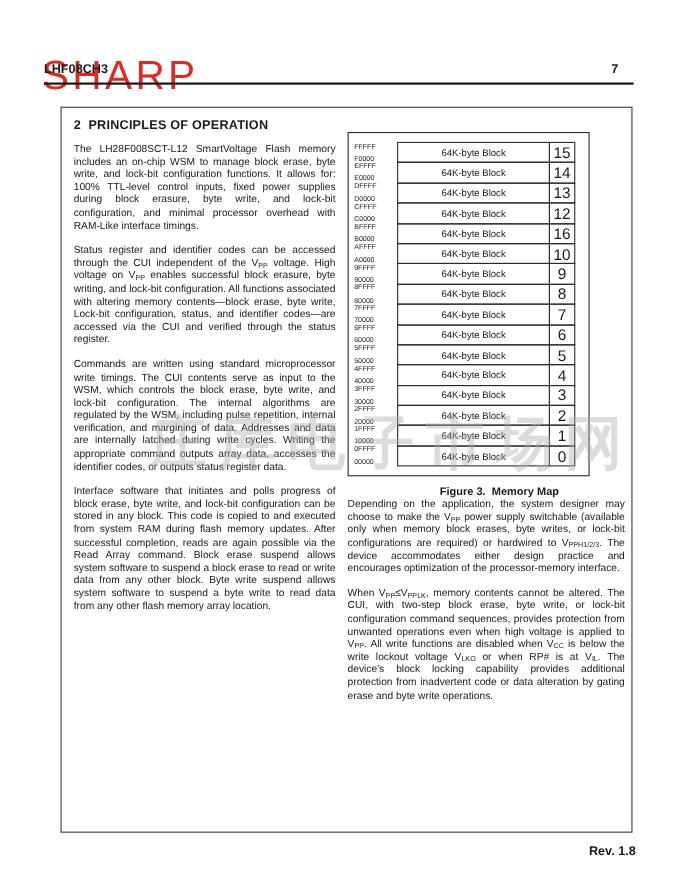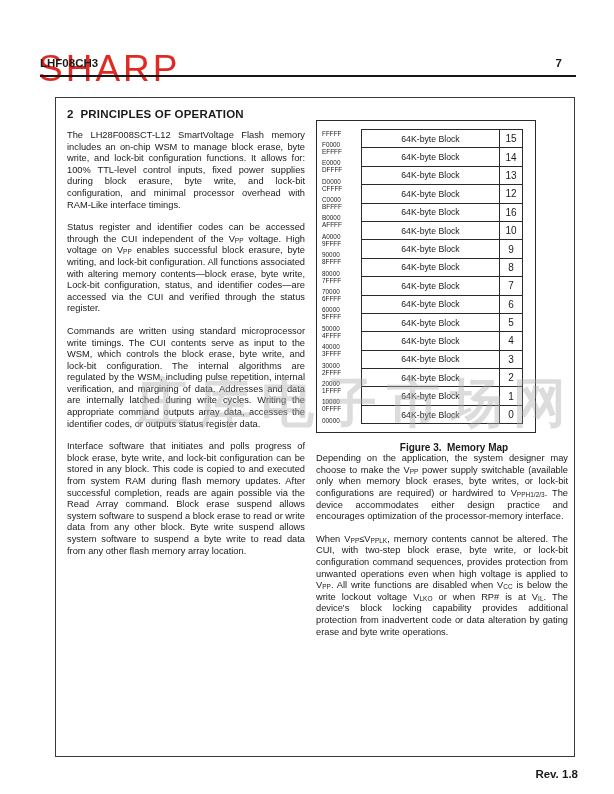--- a/index.html
+++ b/index.html
@@ -55,21 +55,21 @@
   .addr-top { position:absolute; top:.5px; left:3px; }
   .addr-bot { position:absolute; bottom:.5px; left:3px; }
   .blockcell {
     flex:1; border:1px solid #2a2a2a;
     display:flex; align-items:center; justify-content:center;
     font-size:8.7px;
   }
   .numcell {
     width:24px; margin-left:-1px; border:1px solid #2a2a2a;
     display:flex; align-items:center; justify-content:center;
-    font-size:10px;
+    font-size:14px;
   }
 
   .figcaption {
     width:220px; margin:9px 0 0 28px;
     text-align:center; font-weight:bold; font-size:10px;
   }
   .col-right h3 { font-size:11px; margin:20px 0 10px 0; }
 
   .footer {
     position:absolute; right:36px; bottom:14px;

